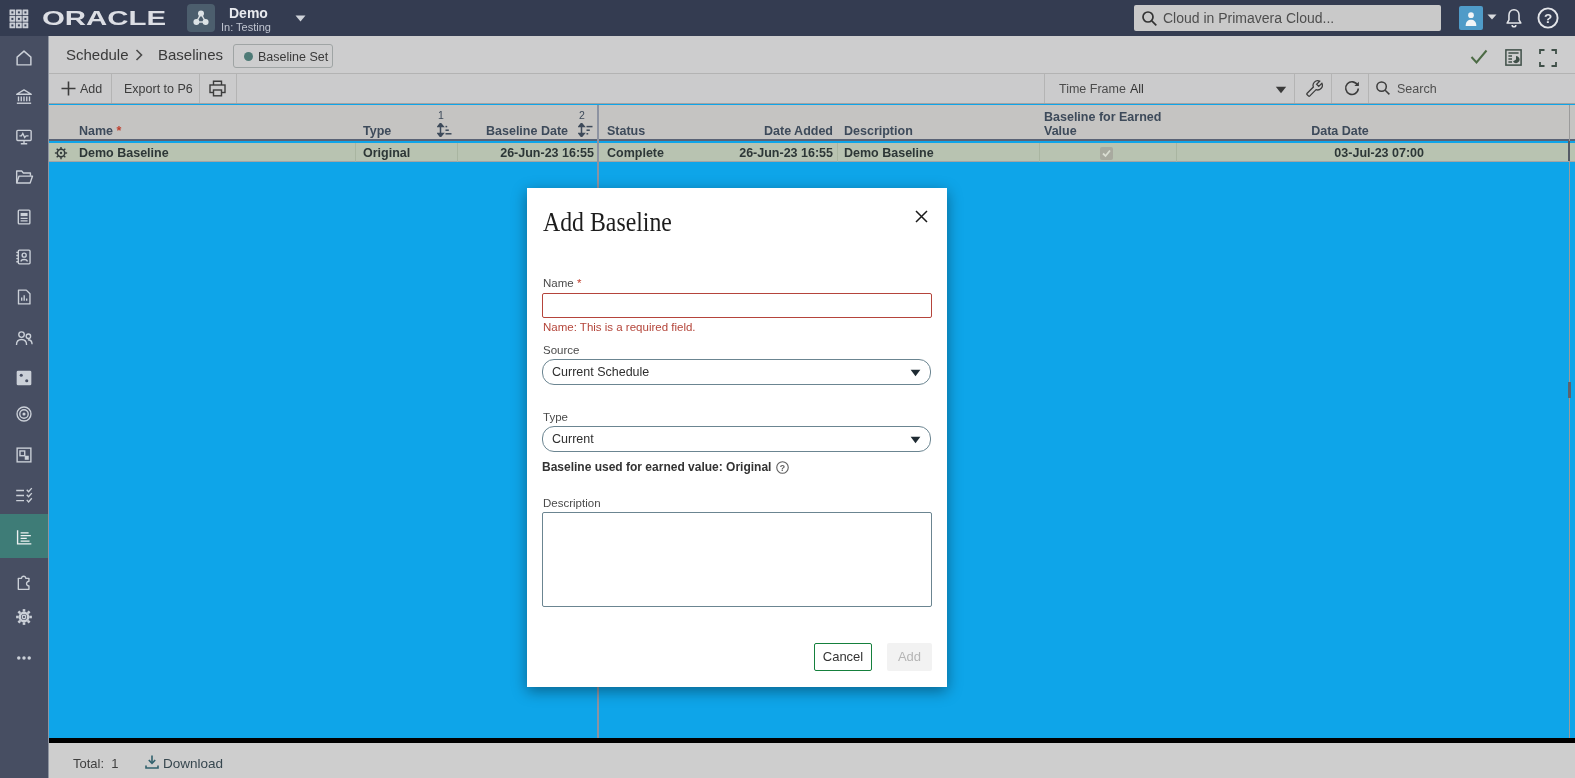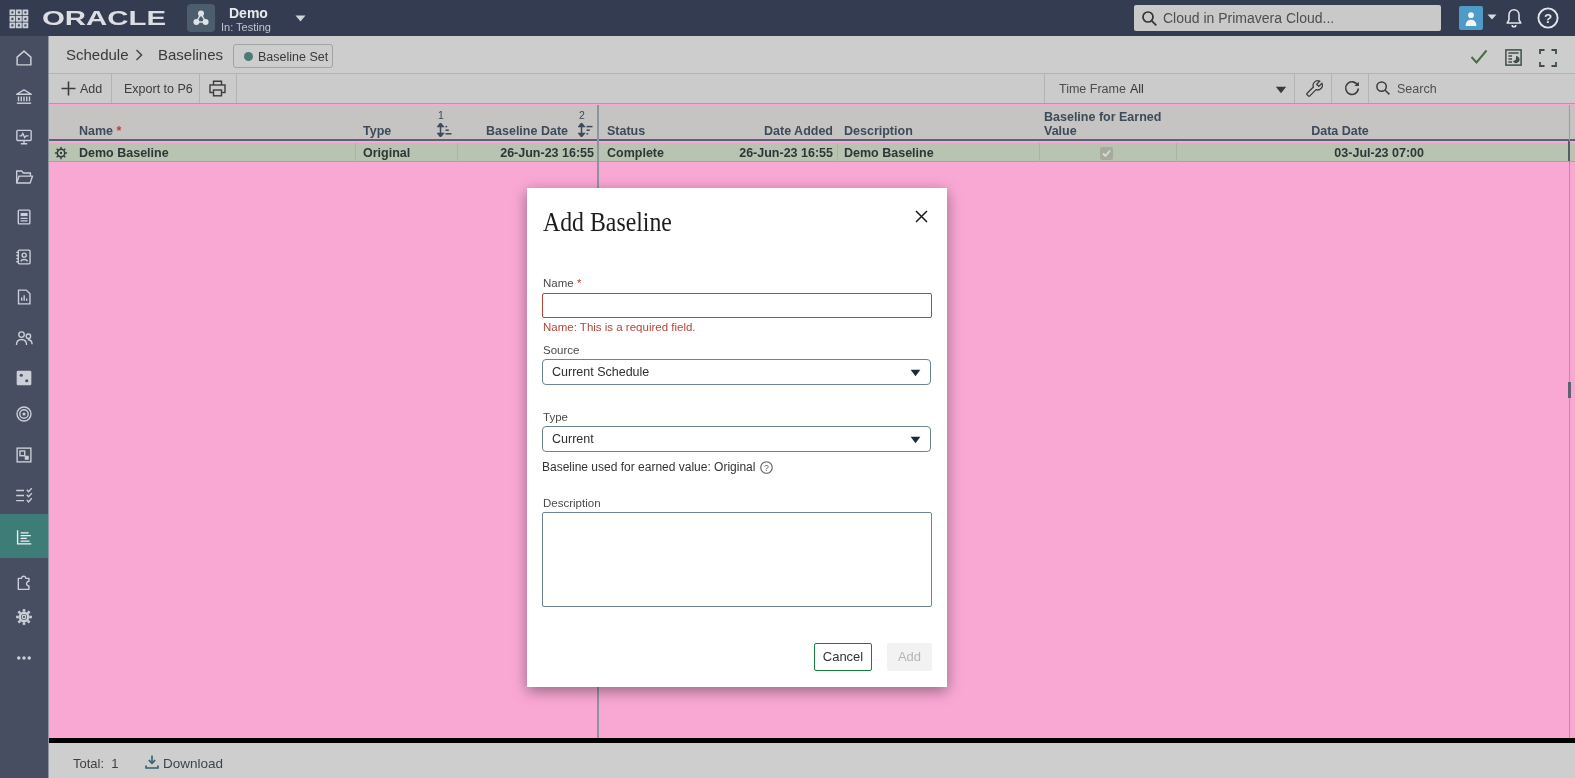--- a/index.html
+++ b/index.html
@@ -13,37 +13,37 @@
 #projname { position:absolute; left:221px; top:5px; color:#e8eaee; font-size:14px; font-weight:bold;margin-left:8px; }
 #projctx { position:absolute; left:221px; top:21px; color:#c0c5d0; font-size:11px; }
 #searchtop { position:absolute; left:1134px; top:5px; width:307px; height:26px; background:#c9c9c9; border-radius:2px; }
 #searchtop span { position:absolute; left:29px; top:5px; font-size:14px; color:#4e4e4e; }
 #avatar { position:absolute; left:1459px; top:6px; width:24px; height:24px; background:#4f9bc8; border-radius:2px; }
 
 #sidebar { position:absolute; left:0; top:36px; width:48px; height:742px; background:#474e62; }
 .sbi { position:absolute; left:13px; width:22px; height:22px; }
 #sbactive { position:absolute; left:0; top:478px; width:48px; height:44px; background:#3e7c77; }
 
-#main { position:absolute; left:48px; top:36px; width:1527px; height:742px; background:#f9a8d4; border-left:1px solid #8e94a0; }
+#main { position:absolute; left:48px; top:36px; width:1527px; height:742px; background:#0ea5e9; border-left:1px solid #8e94a0; }
 #crumbbar { position:absolute; left:0; top:0; width:1527px; height:37px; background:#cdcdce; }
 #toolbar { position:absolute; left:0; top:37px; width:1527px; height:31px; background:#cbcbcc; border-top:1px solid #b3b3b3; border-bottom:1px solid #a2a2a2; }
 .tsep { position:absolute; top:0; width:1px; height:29px; background:#b4b4b4; }
 #thead { position:absolute; left:0; top:69px; width:1527px; height:36px; background:#c5c4c2; border-bottom:2px solid #5a6376; }
 #thead .h { position:absolute; font-size:12.5px; font-weight:bold; color:#3d4a5a; top:19px; white-space:nowrap; }
 #trow { position:absolute; left:0; top:107px; width:1527px; height:19px; background:#b8c3b1; border-bottom:1px solid #a4a4a4; }
 #trow .c { position:absolute; top:3px; font-size:12.5px; font-weight:bold; color:#2d3737; }
 .cellsep { position:absolute; top:0; width:1px; height:19px; background:#a9b5a1; }
 #vdivide { position:absolute; left:548px; top:69px; width:2px; height:633px; background:#8d93a1; }
 #vright { position:absolute; left:1520px; top:69px; width:1px; height:633px; background:#9b9b9b; }
 #botbar { position:absolute; left:0; top:702px; width:1527px; height:40px; background:#cecece; border-top:5px solid #000000; }
 
 #modal { position:absolute; left:527px; top:188px; width:420px; height:499px; background:#ffffff; box-shadow:0 4px 14px rgba(0,0,0,0.4); }
 #modal .lbl { position:absolute; left:16px; font-size:11.5px; color:#4a4a4a; }
 #mtitle { position:absolute; left:16px; top:18px; font-family:"Liberation Serif", serif; font-size:28px; color:#1c1c1c; transform:scaleX(0.85); transform-origin:left top; }
-.msel { position:absolute; left:15px; width:389px; height:26px; border:1px solid #6b8591; border-radius:4px; background:#fff; }
+.msel { position:absolute; left:15px; width:389px; height:26px; border:1px solid #6b8591; border-radius:12px; background:#fff; }
 .msel span { position:absolute; left:9px; top:5px; font-size:12.5px; color:#2f2f2f; }
 .mbtn { position:absolute; font-size:13px; text-align:center; border-radius:2px; }
 </style>
 </head>
 <body>
 <div id="topbar">
   <svg class="abs" style="left:9px;top:9px" width="20" height="20" viewBox="0 0 20 20">
     <g fill="#c9cdd5">
       <rect x="0.5" y="0.5" width="5.8" height="5.8" rx="0.5"></rect>
         <rect x="7" y="0.5" width="5.8" height="5.8" rx="0.5"></rect>
@@ -392,21 +392,21 @@
         <path d="M0.6 0.8 L10.4 0.8 L5.5 7.2 Z" fill="#1f2b33"></path>
       </svg>
   </div>
   <div class="lbl" style="top:223px">Type</div>
   <div class="msel" style="top:238px">
       <span>Current</span>
     <svg style="position:absolute;right:9px;top:9px" width="11" height="8" viewBox="0 0 11 8">
         <path d="M0.6 0.8 L10.4 0.8 L5.5 7.2 Z" fill="#1f2b33"></path>
       </svg>
   </div>
-  <div class="abs" style="left:15px;top:272px;font-size:12px;font-weight:normal;color:#333;white-space:nowrap">Baseline used for earned value: Original <svg style="vertical-align:-2.5px;margin-left:1px" width="13" height="13" viewBox="0 0 14 14">
+  <div class="abs" style="left:15px;top:272px;font-size:12px;font-weight:bold;color:#333;white-space:nowrap">Baseline used for earned value: Original <svg style="vertical-align:-2.5px;margin-left:1px" width="13" height="13" viewBox="0 0 14 14">
         <circle cx="7" cy="7" r="6.2" fill="none" stroke="#5f5f5f" stroke-width="1.2"></circle>
         <text x="7" y="10.4" font-size="9.5" fill="#5f5f5f" text-anchor="middle" font-family="Liberation Sans">?</text>
       </svg></div>
   <div class="lbl" style="top:309px">Description</div>
   <div class="abs" style="left:15px;top:324px;width:390px;height:95px;border:1px solid #6b8591;border-radius:2px;background:#fff"></div>
   <div class="mbtn" style="left:287px;top:455px;width:58px;height:28px;border:1px solid #15803d;background:#fff;color:#333;line-height:26px">Cancel</div>
   <div class="mbtn" style="left:360px;top:455px;width:45px;height:28px;background:#f2f2f2;color:#b5b5b5;line-height:28px">Add</div>
 </div>
 
 </body></html>

